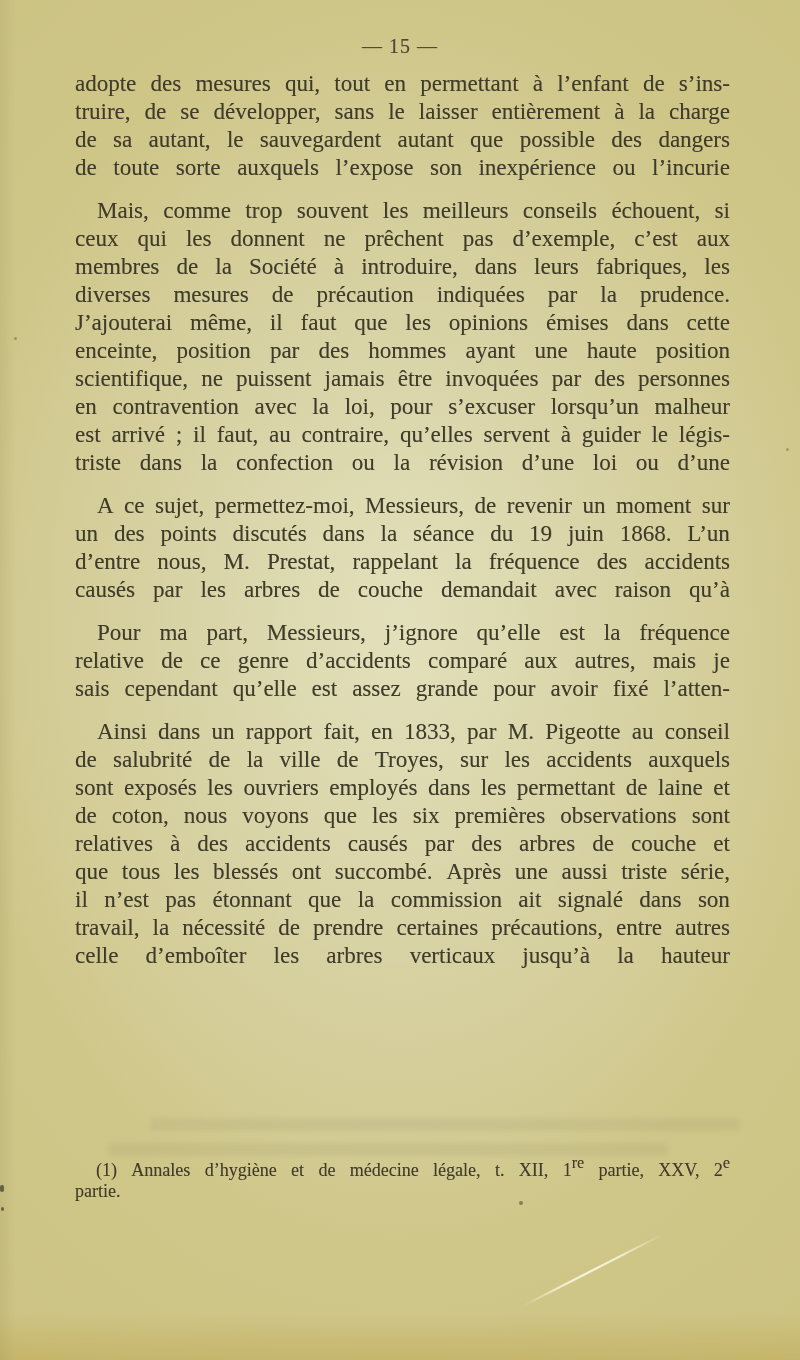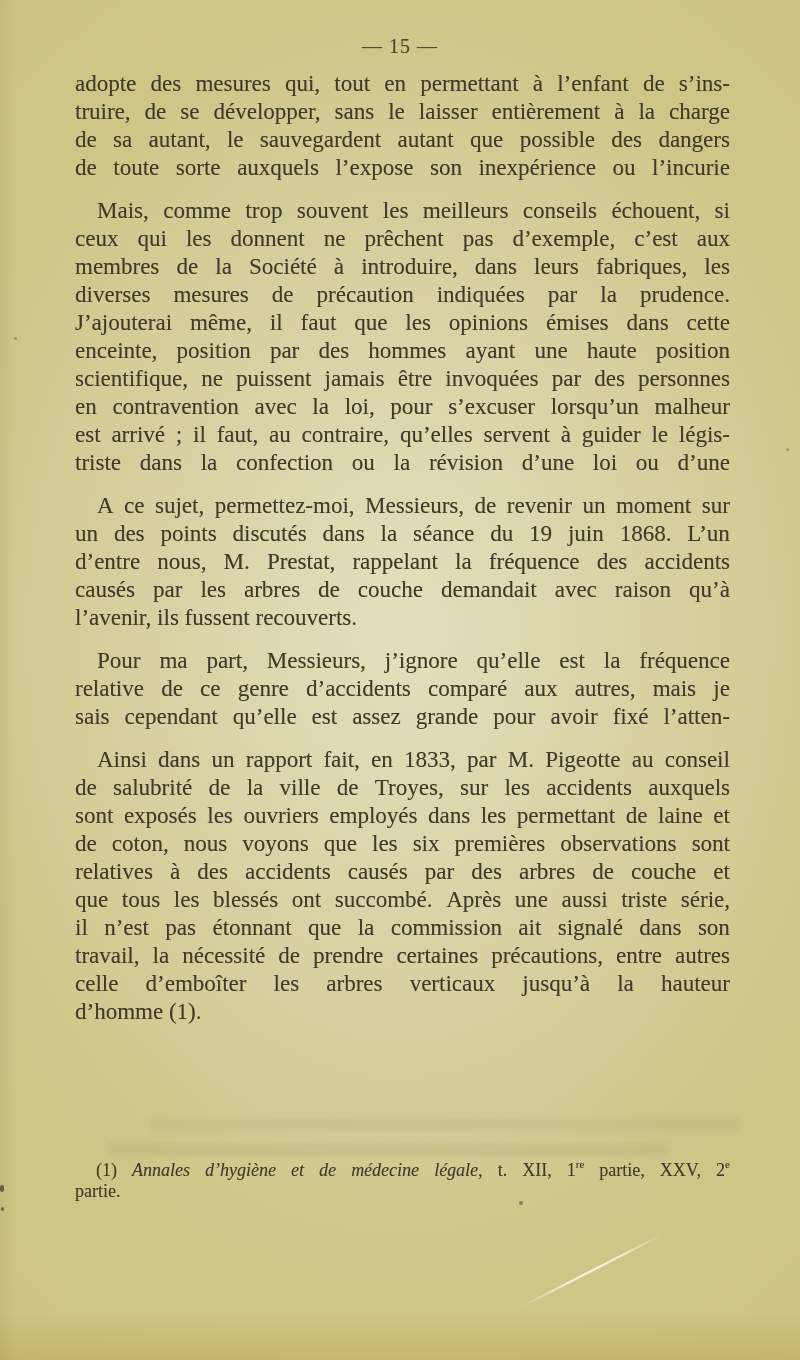--- a/index.html
+++ b/index.html
@@ -34,22 +34,22 @@
   .line.indent{padding-left:22px;}
   .line.last{display:block;}
   .footnote{
     position:absolute;left:75px;top:1160px;width:655px;
     font-size:18px;line-height:21px;
     text-shadow:0.3px 0.3px 0.5px rgba(63,59,42,0.3);
   }
   .fn-line1{display:flex;justify-content:space-between;align-items:baseline;padding-left:21px;}
   .fn-line1 span{white-space:pre;}
   .fn-line2{display:block;font-family:Liberation Serif, serif;}
-  .it{font-style:italic;}
-  sup{font-size:11px;line-height:0;position:relative;top:-1px;}
+  .it{}
+  sup{font-size:16px;line-height:0;position:relative;top:-1px;}
   .ghost{
     position:absolute;background:#8e8c64;opacity:0.14;
     filter:blur(2.5px);border-radius:4px;pointer-events:none;
   }
   .ghost.g1{left:150px;top:1118px;width:590px;height:13px;}
   .ghost.g2{left:108px;top:1143px;width:560px;height:13px;}
   .scratch{
     position:absolute;left:520px;top:1268px;width:150px;height:2px;
     background:linear-gradient(to right, rgba(245,242,218,0) 0%, rgba(247,244,222,0.95) 40%, rgba(247,244,222,0.85) 70%, rgba(245,242,218,0) 100%);
     transform:rotate(-27deg);filter:blur(0.4px);
@@ -284,21 +284,20 @@
           <span>par</span>
           <span>les</span>
           <span>arbres</span>
           <span>de</span>
           <span>couche</span>
           <span>demandait</span>
           <span>avec</span>
           <span>raison</span>
           <span>qu’à</span>
         </div>
-        <div class="line last">l’avenir, ils fussent recouverts.</div>
       </div>
       <div class="para">
         <div class="line indent">
           <span>Pour</span>
           <span>ma</span>
           <span>part,</span>
           <span>Messieurs,</span>
           <span>j’ignore</span>
           <span>qu’elle</span>
           <span>est</span>
@@ -436,21 +435,20 @@
         <div class="line">
           <span>celle</span>
           <span>d’emboîter</span>
           <span>les</span>
           <span>arbres</span>
           <span>verticaux</span>
           <span>jusqu’à</span>
           <span>la</span>
           <span>hauteur</span>
         </div>
-        <div class="line last">d’homme (1).</div>
       </div>
     </div>
 
   <div class="footnote">
     <div class="fn-line1">
         <span>(1)</span>
         <span class="it">Annales</span>
         <span class="it">d’hygiène</span>
         <span class="it">et</span>
         <span class="it">de</span>

